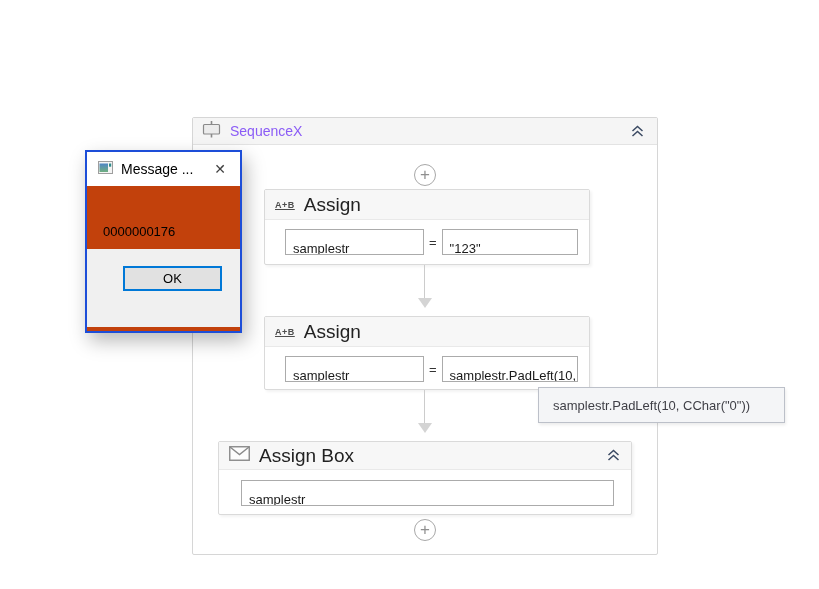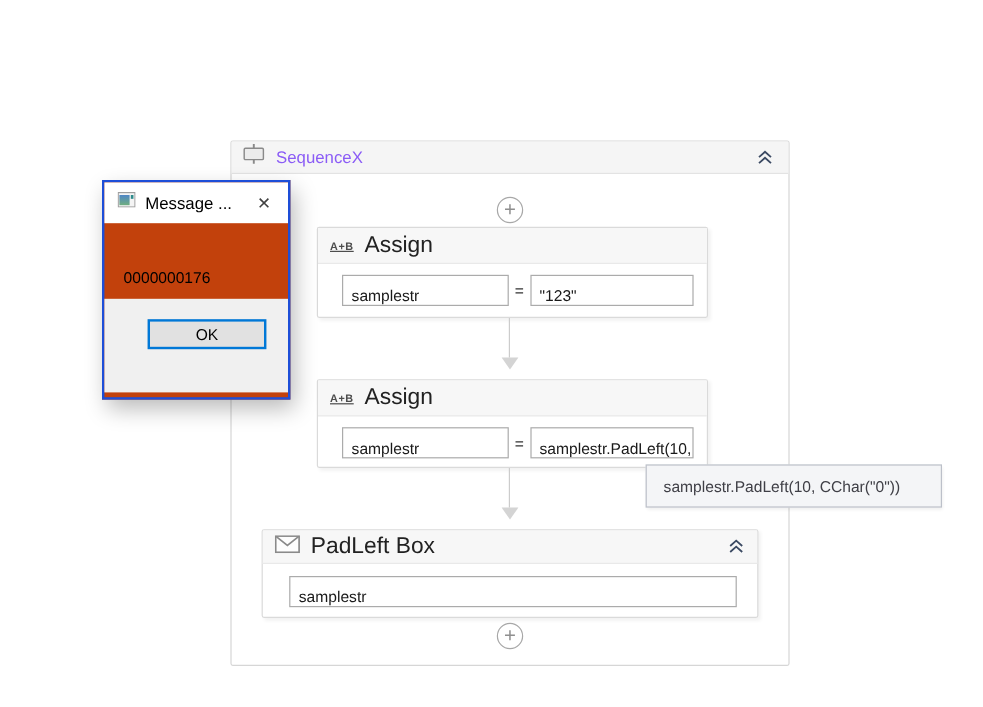--- a/index.html
+++ b/index.html
@@ -78,22 +78,22 @@
   .act-body {
     display: flex; align-items: center;
   }
   .assign1 .act-body, .assign2 .act-body { padding: 9px 0 0 20px; gap: 5px; }
   .msgbox .act-body { padding: 10px 0 0 22px; }
 
   .field {
     height: 26px;
     border: 1px solid #ababab;
     background: #ffffff;
-    display: flex; align-items: flex-end;
-    padding: 0 7px;
+    display: flex; align-items: flex-start;
+    padding: 11px 7px;
     font-size: 13px; color: #1a1a1a;
     overflow: hidden; white-space: nowrap;
   }
   .field span { white-space: nowrap; }
   .field.to  { width: 139px; }
   .field.val { width: 136px; }
   .field.msg { width: 373px; }
   .op { font-size: 13px; color: #333333; }
 
   
@@ -236,21 +236,21 @@
     <div class="conn-head c2-head"></div>
 
     <div class="activity msgbox">
       <div class="act-header">
         <span>
           <svg width="21" height="15" viewBox="0 0 21 15">
             <rect x="0.75" y="0.75" width="19.5" height="13.5" fill="#fdfdfd" stroke="#8a8a8a" stroke-width="1.4"></rect>
             <polyline points="1,1 10.5,8.5 20,1" fill="none" stroke="#8a8a8a" stroke-width="1.4"></polyline>
           </svg>
         </span>
-        <span class="act-title">PadLeft Box</span>
+        <span class="act-title">Assign Box</span>
         <span class="chev">
           <svg width="15" height="13" viewBox="0 0 15 13">
             <polyline points="2.5,6 7.5,1.5 12.5,6" fill="none" stroke="#3b4a63" stroke-width="1.5"></polyline>
             <polyline points="2.5,11 7.5,6.5 12.5,11" fill="none" stroke="#3b4a63" stroke-width="1.5"></polyline>
           </svg>
         </span>
       </div>
       <div class="act-body">
         <div class="field msg">
           <span>samplestr</span>

